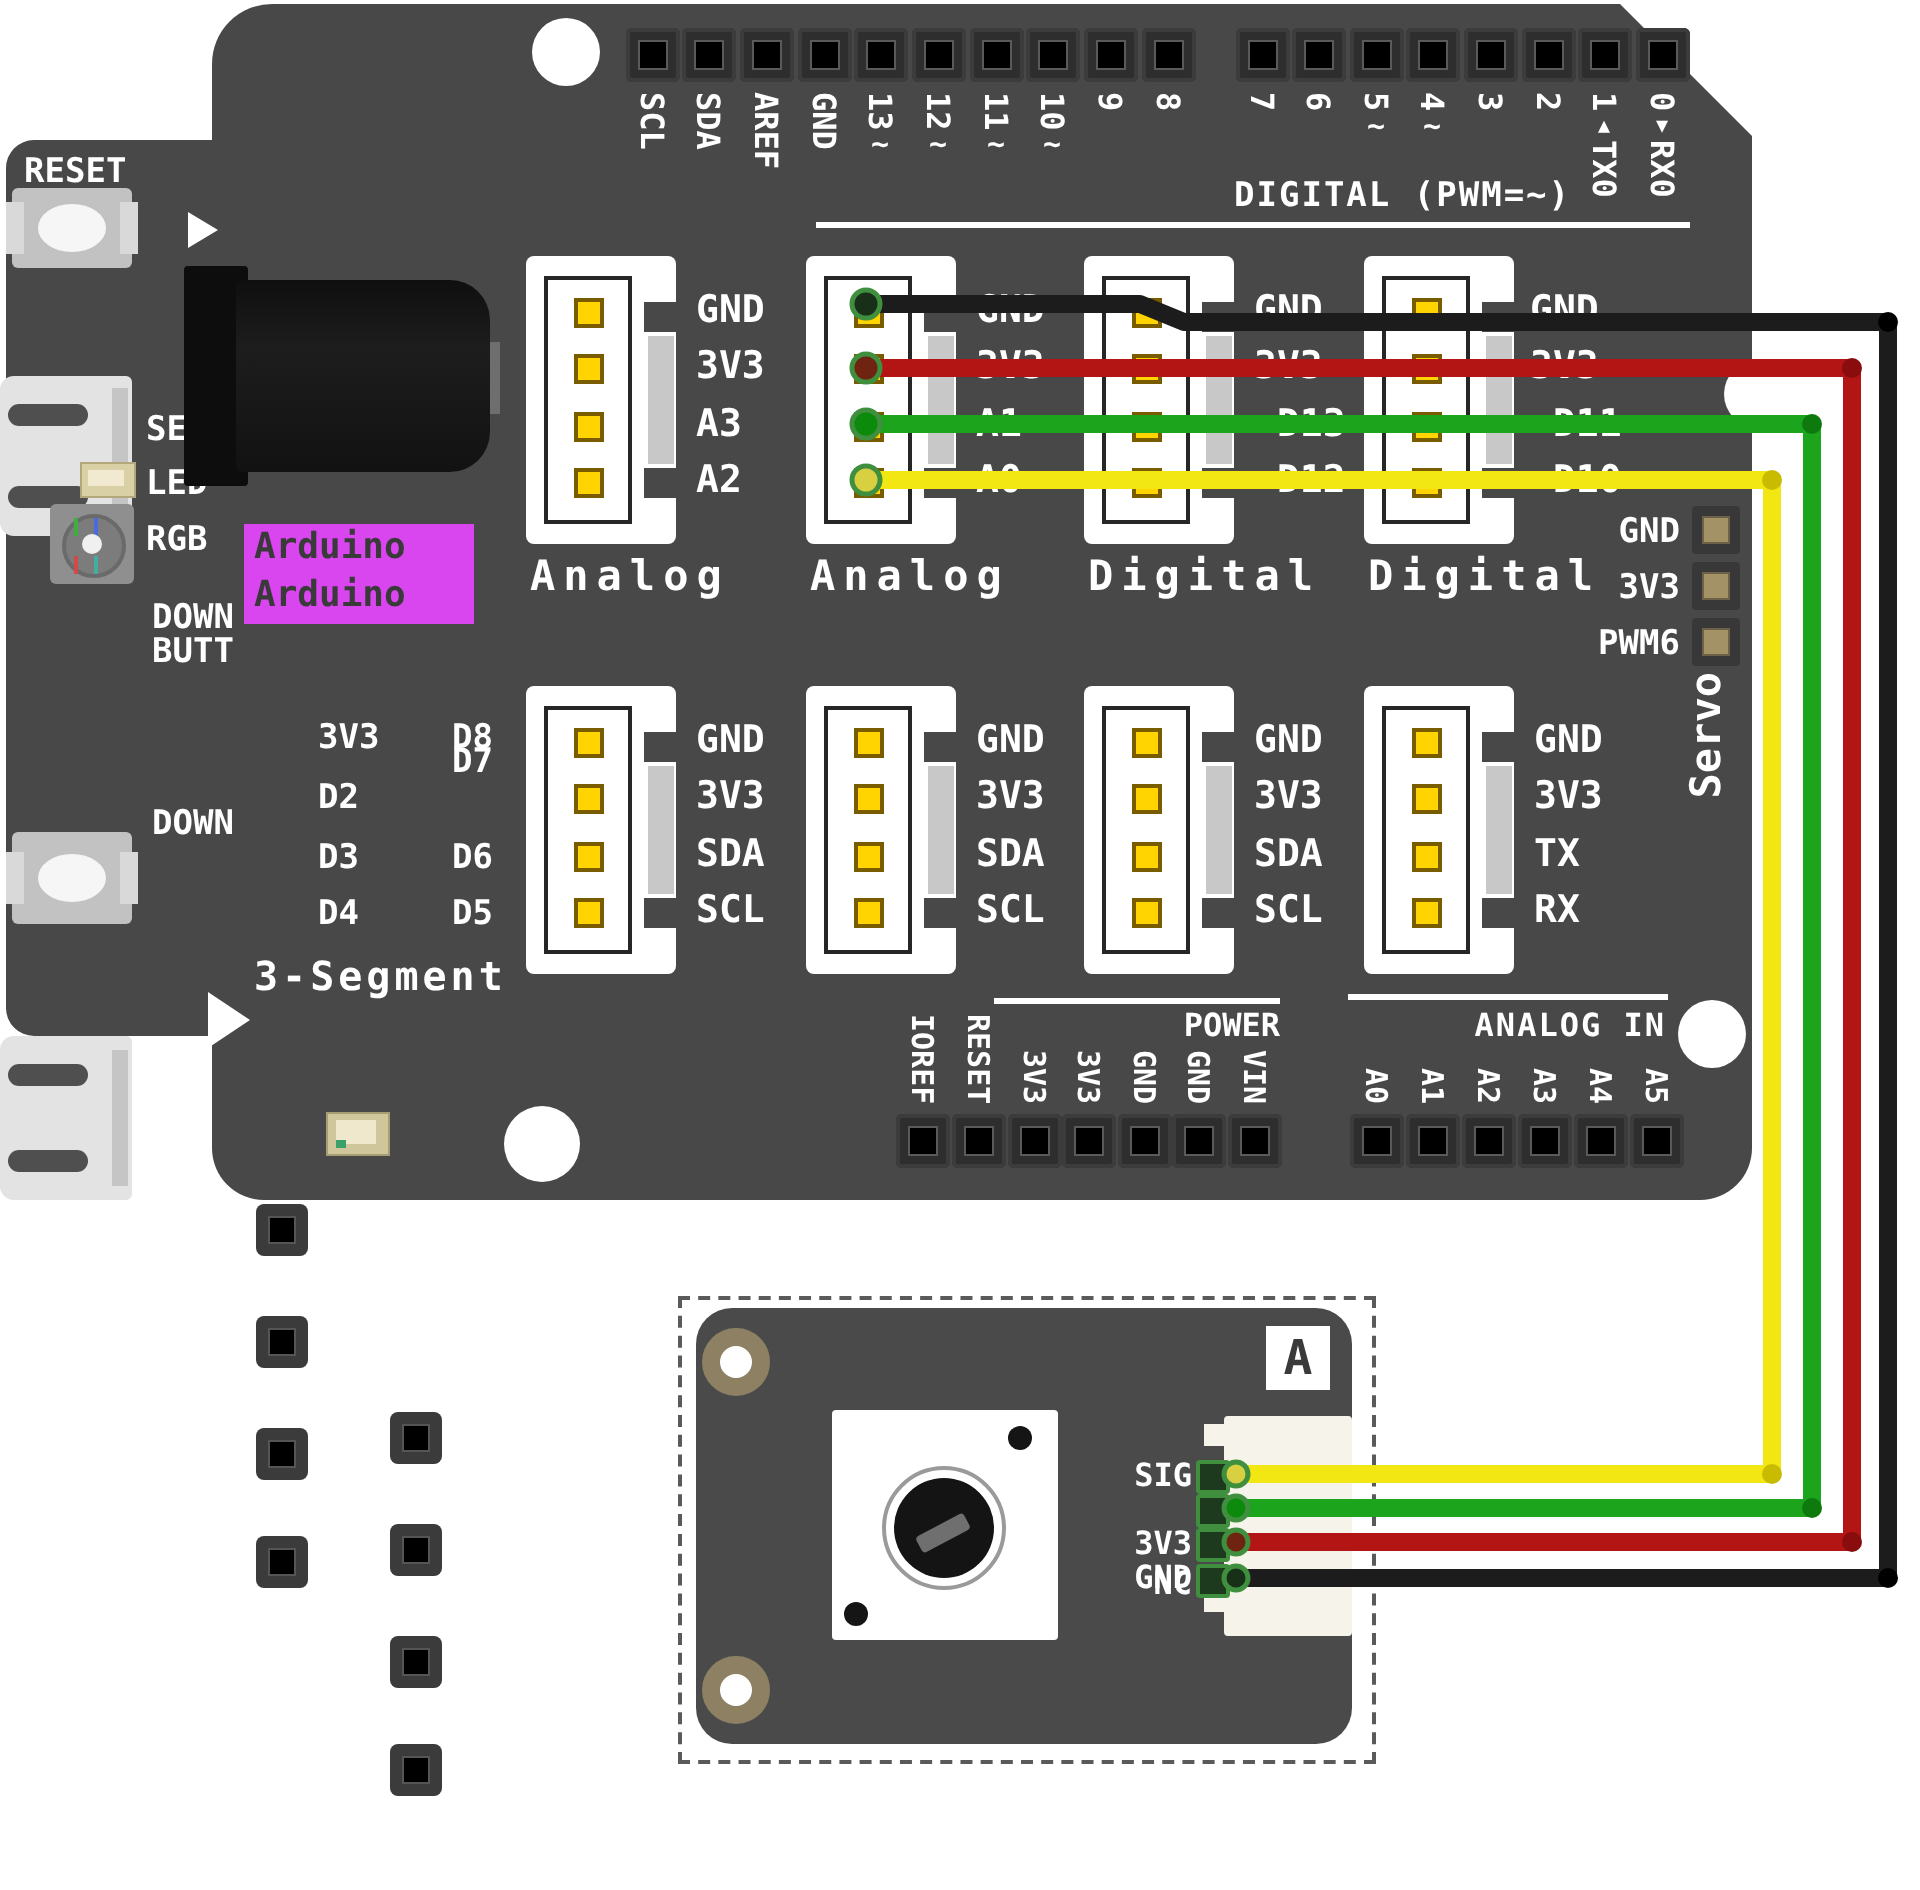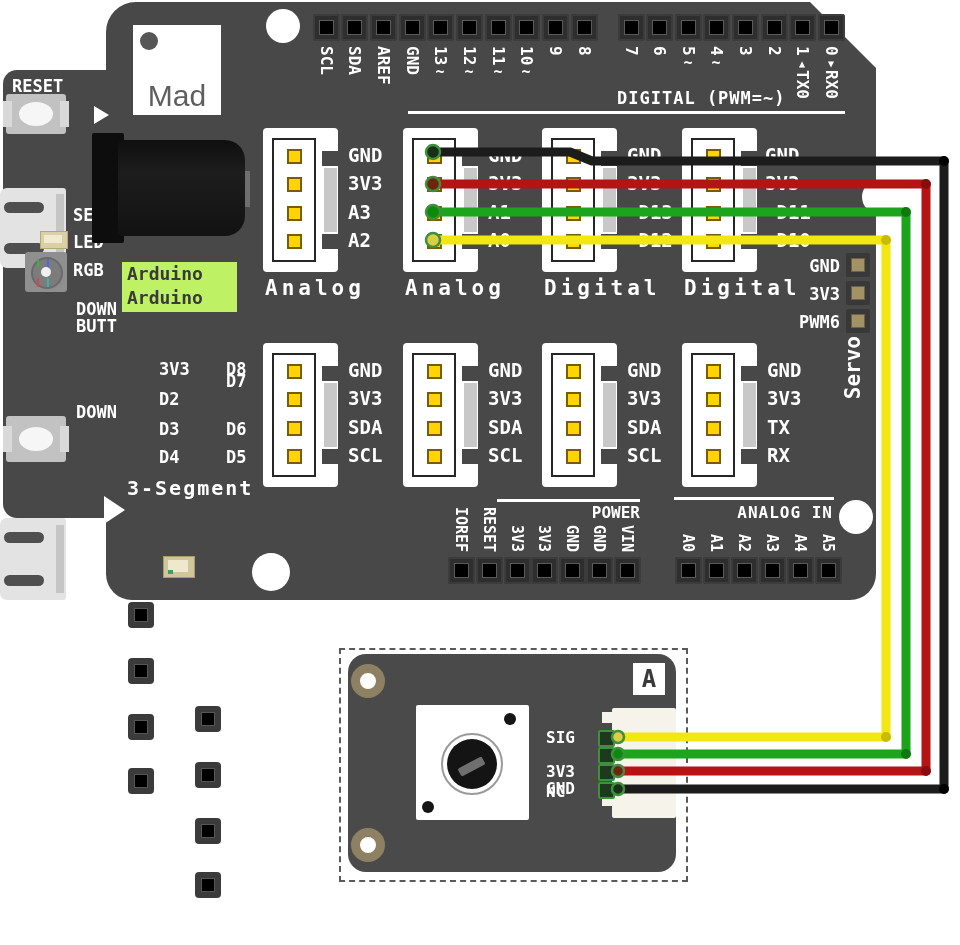--- a/index.html
+++ b/index.html
@@ -70,47 +70,43 @@
   #pot-base{left:416px;top:705px;width:113px;height:115px;background:#fff;border-radius:2px;}
   .pdot{position:absolute;width:12px;height:12px;background:#151515;border-radius:50%;}
   #knob-ring{left:441px;top:733px;width:58px;height:58px;border:2px solid #9a9a9a;border-radius:50%;}
   #knob{left:447px;top:739px;width:50px;height:50px;background:#141414;border-radius:50%;}
   #knob-slot{left:458px;top:762px;width:27px;height:9px;background:#6f6f6f;border-radius:2px;transform:rotate(-28deg);}
   #mod-badge{left:633px;top:663px;width:32px;height:32px;background:#fff;text-align:center;
              font:bold 24px "DejaVu Sans Mono",monospace;color:#3a3a3a;line-height:32px;}
   #mod-conn{left:612px;top:708px;width:64px;height:110px;background:#f6f3ea;border-radius:2px;}
   .mod-nub{position:absolute;left:602px;width:12px;height:11px;background:#f6f3ea;}
   .mod-pin{position:absolute;left:598px;width:13px;height:13px;background:#1e3a1e;border:2px solid #3f8f3f;border-radius:2px;}
-  .mlbl{position:absolute;left:546px;width:50px;font:bold 16px "DejaVu Sans Mono",monospace;color:#fff;}
+  .mlbl{position:absolute;left:546px;width:50px;text-align:right;font:bold 16px "DejaVu Sans Mono",monospace;color:#fff;}
   #mod-title{left:390px;top:846px;width:262px;text-align:center;font:bold 17px "DejaVu Sans Mono",monospace;color:#fff;letter-spacing:1px;}
 
   #watermark{left:758px;top:891px;font:bold 46px "DejaVu Sans","Liberation Sans",sans-serif;
              color:#8f8f8f;letter-spacing:-2px;}
   svg.wires{position:absolute;left:0;top:0;z-index:50;pointer-events:none;}
 </style>
 </head>
 <body>
 
 <div id="stage">
 
   <div class="abs" id="board-tab"></div>
   <div class="abs" id="board-main"></div>
   <div class="abs" id="board-bevel"></div>
   <div class="abs" id="tab-notch"></div>
   <div class="abs hole" id="edge-notch"></div>
   <div class="abs hole" style="left:266px;top:9px;width:34px;height:34px"></div>
   <div class="abs hole" style="left:839px;top:500px;width:34px;height:34px"></div>
   <div class="abs hole" style="left:252px;top:553px;width:38px;height:38px"></div>
 
-  <div class="abs" style="left:133px;top:25px;width:88px;height:90px;background:#fff">
-    <div class="abs" style="left:7px;top:7px;width:18px;height:18px;background:#565656;border-radius:50%"></div>
-    <div class="abs" style="left:0;bottom:2px;width:100%;text-align:center;font:400 30px 'Liberation Sans',sans-serif;color:#5e5e5e">Mad</div>
-  </div>
-
-  <div class="abs" style="left:122px;top:262px;width:115px;height:50px;background:#bef264;padding-left:5px;box-sizing:border-box">
+
+  <div class="abs" style="left:122px;top:262px;width:115px;height:50px;background:#d946ef;padding-left:5px;box-sizing:border-box">
     <div style="font:bold 18px 'DejaVu Sans Mono',monospace;color:#3a3a3a;line-height:24px">Arduino</div>
     <div style="font:bold 18px 'DejaVu Sans Mono',monospace;color:#3a3a3a;line-height:24px">Arduino</div>
   </div>
 
   <div class="abs silk" style="left:12px;top:76px;font-size:17px">RESET</div>
   <div class="abs pushbtn" style="left:6px;top:94px;width:60px;height:40px">
     <div class="tab" style="left:-3px"></div>
     <div class="tab" style="right:-3px"></div>
     <div class="cap"></div>
   </div>

